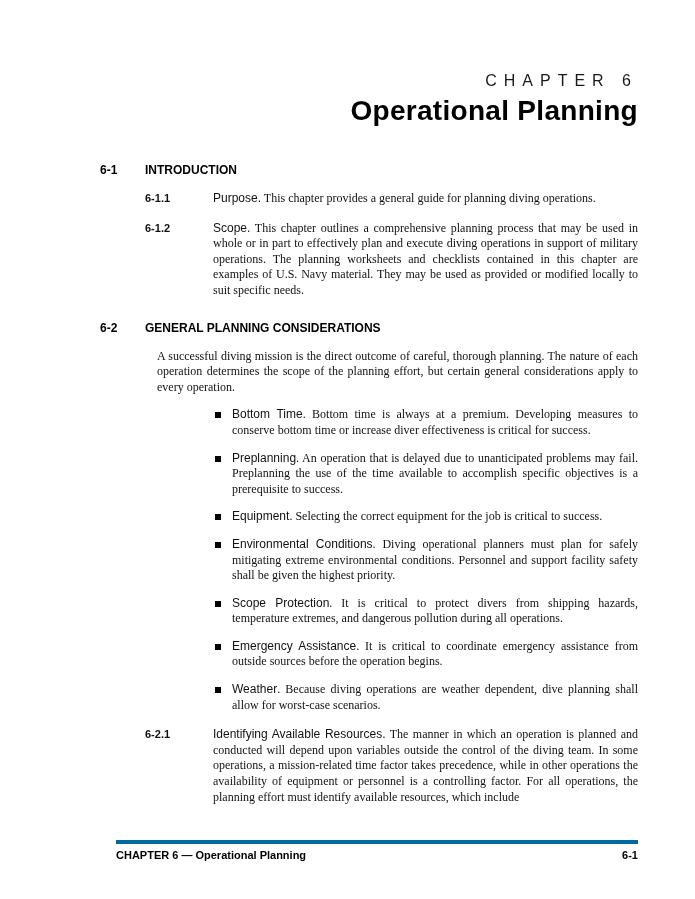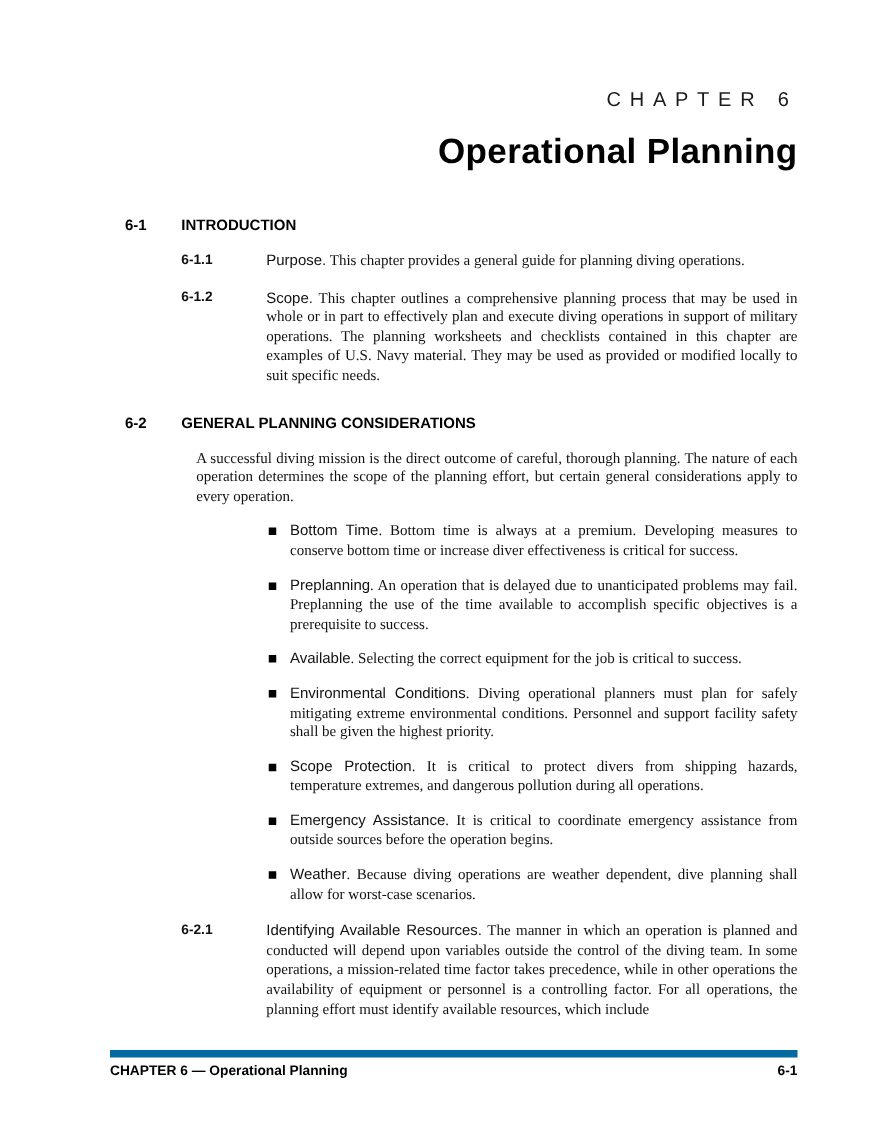--- a/index.html
+++ b/index.html
@@ -18,21 +18,21 @@
   }
   
   .chapter-header { text-align:right; margin-bottom:36px; }
   .chapter-label {
     font-family:"Liberation Sans", sans-serif;
     font-size:16px; letter-spacing:7px; color:#1a1a1a;
   }
   .chapter-title {
     font-family:"Liberation Sans", sans-serif;
     font-size:28px; font-weight:bold; letter-spacing:0.3px;
-    margin-top:15px; color:#000;
+    margin-top:5px; color:#000;
   }
   
   .section { margin-top:22px; }
   .section:first-of-type { margin-top:0; }
   .section-heading {
     display:flex;
     font-family:"Liberation Sans", sans-serif;
     font-size:12px; font-weight:bold; color:#000;
   }
   .sec-num { width:45px; flex:0 0 45px; }
@@ -55,22 +55,22 @@
   
   .content-par { margin-left:57px; margin-top:14px; }
   
   .bullet-item { display:flex; margin-left:115px; margin-top:12px; }
   .bullet-square {
     flex:0 0 6px; width:6px; height:6px;
     background:#000; margin-top:5px; margin-right:11px;
   }
   
   .footer {
-    position:absolute; left:88px; right:57px; top:840px;
-    border-top:6px solid #0369a1;
+    position:absolute; left:116px; right:57px; top:840px;
+    border-top:4px solid #0369a1;
     padding-top:5px;
     display:flex; justify-content:space-between;
     font-family:"Liberation Sans", sans-serif;
     font-size:11px; font-weight:bold; color:#000;
   }
 </style>
 </head>
 <body>
 
 <div class="page">
@@ -110,21 +110,21 @@
       <p class="body-text"><span class="lead">Bottom Time</span><span>. Bottom time is always at a premium. Developing measures to conserve bottom time or increase diver effectiveness is critical for success.</span></p>
     </div>
 
     <div class="bullet-item">
       <span class="bullet-square"></span>
       <p class="body-text"><span class="lead">Preplanning</span><span>. An operation that is delayed due to unanticipated problems may fail. Preplanning the use of the time available to accomplish specific objectives is a prerequisite to success.</span></p>
     </div>
 
     <div class="bullet-item">
       <span class="bullet-square"></span>
-      <p class="body-text"><span class="lead">Available</span><span>. Selecting the correct equipment for the job is critical to success.</span></p>
+      <p class="body-text"><span class="lead">Equipment</span><span>. Selecting the correct equipment for the job is critical to success.</span></p>
     </div>
 
     <div class="bullet-item">
       <span class="bullet-square"></span>
       <p class="body-text"><span class="lead">Environmental Conditions</span><span>. Diving operational planners must plan for safely mitigating extreme environmental conditions. Personnel and support facility safety shall be given the highest priority.</span></p>
     </div>
 
     <div class="bullet-item">
       <span class="bullet-square"></span>
       <p class="body-text"><span class="lead">Scope Protection</span><span>. It is critical to protect divers from shipping hazards, temperature extremes, and dangerous pollution during all operations.</span></p>

